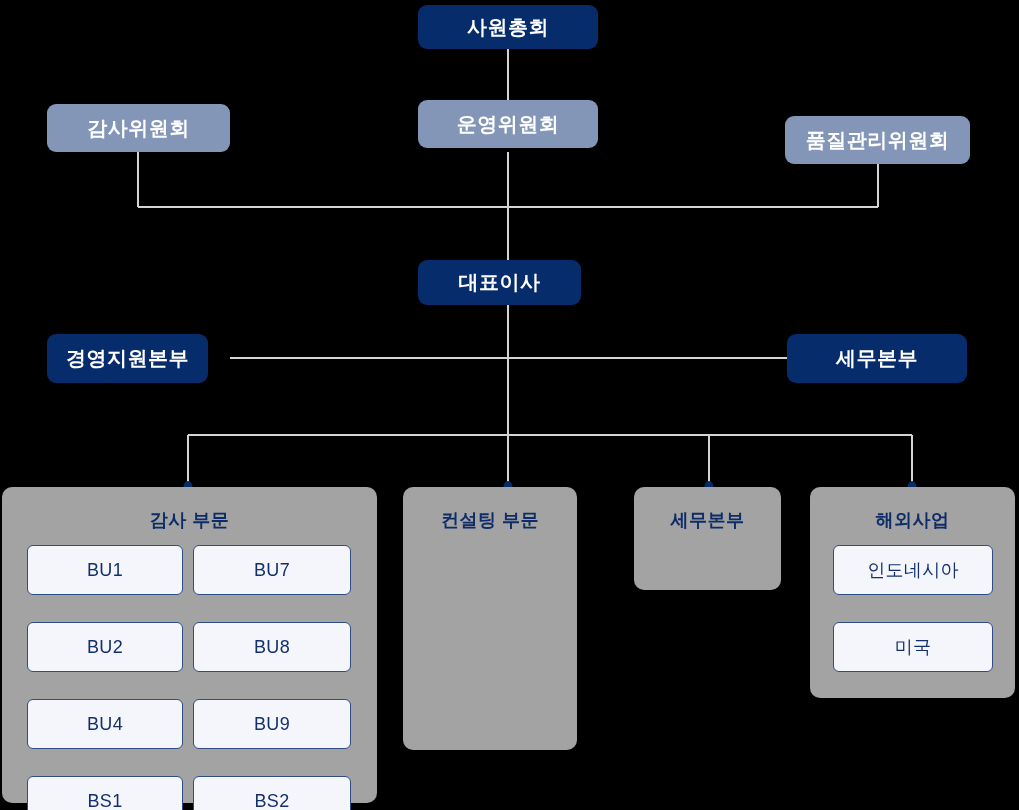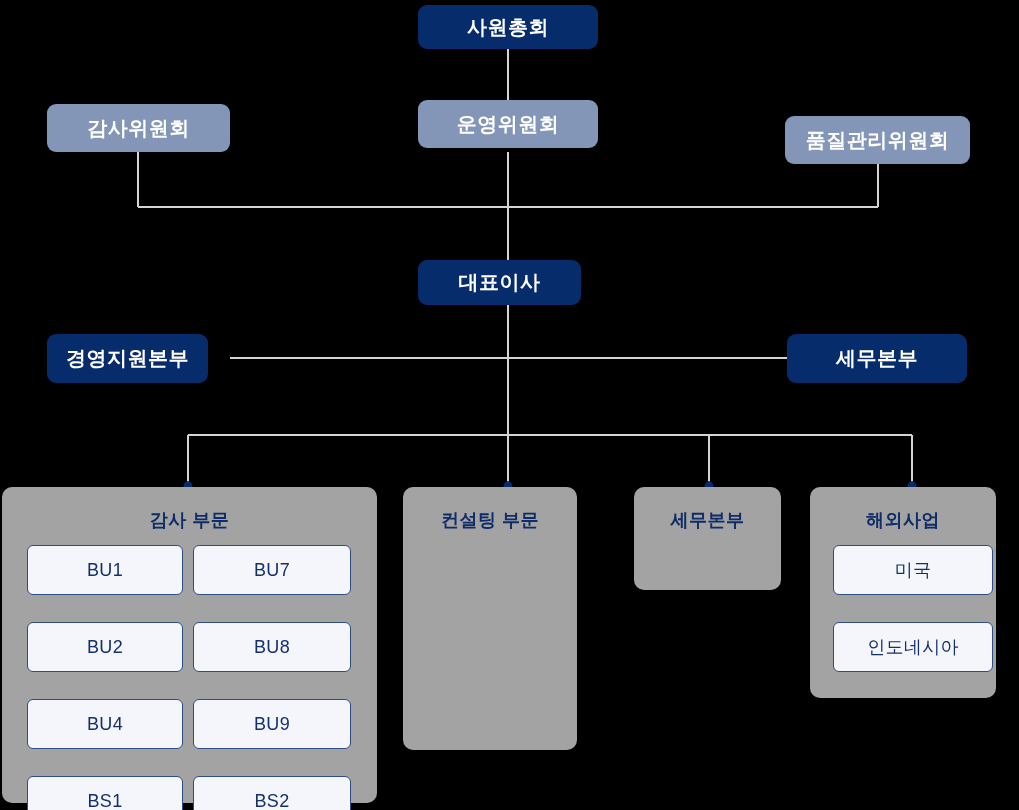--- a/index.html
+++ b/index.html
@@ -138,21 +138,21 @@
   </div>
 
   <div class="panel" style="left:403px; top:487px; width:174px; height:263px;">
     <div class="panel-title">컨설팅 부문</div>
   </div>
 
   <div class="panel" style="left:634px; top:487px; width:147px; height:103px;">
     <div class="panel-title">세무본부</div>
   </div>
 
-  <div class="panel" style="left:810px; top:487px; width:186px; height:211px;">
+  <div class="panel" style="left:810px; top:487px; width:205px; height:211px;">
     <div class="panel-title">해외사업</div>
     <div class="unit-grid grid-overseas">
+      <div class="unit">인도네시아</div>
       <div class="unit">미국</div>
-      <div class="unit">인도네시아</div>
     </div>
   </div>
 
 </div>
 
 </body></html>

